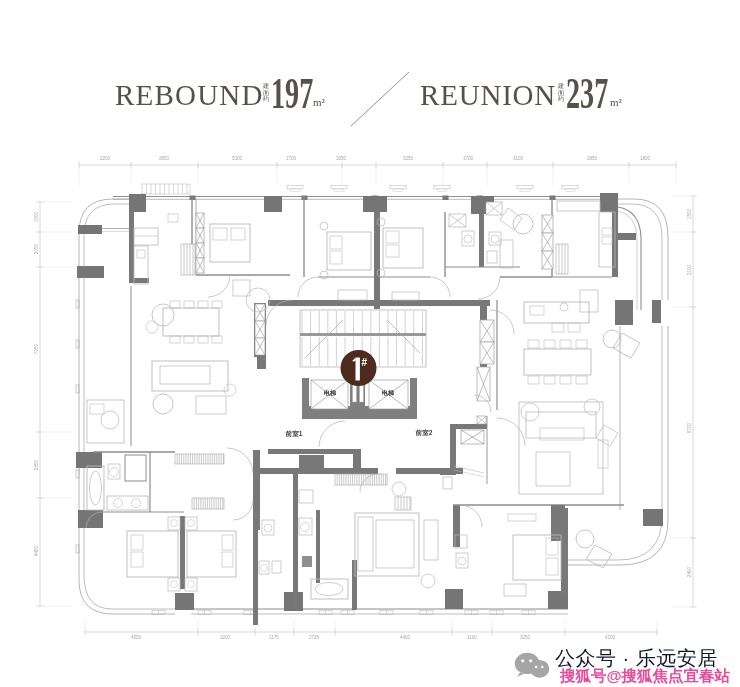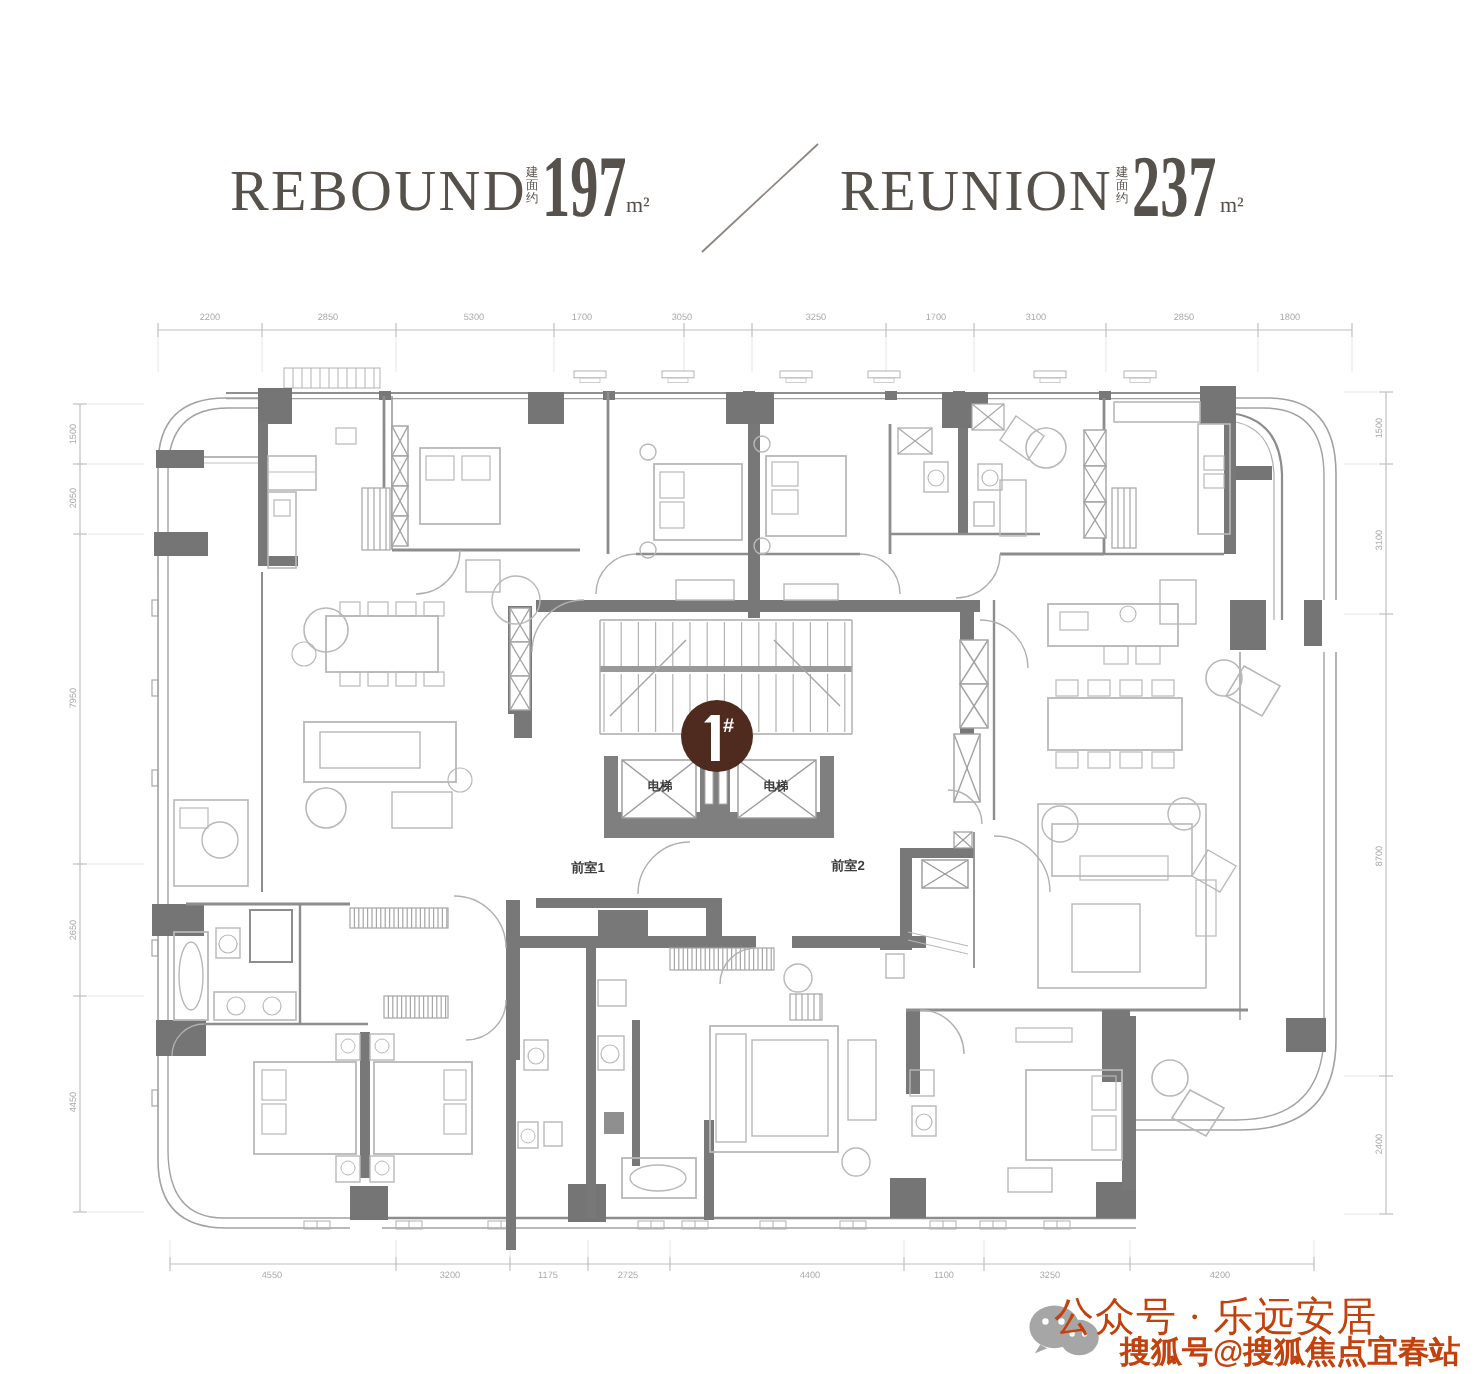--- a/index.html
+++ b/index.html
@@ -585,14 +585,14 @@
 
 <svg class="abs" style="left:511px;top:651px" width="43" height="32" viewBox="0 0 48 36">
 <ellipse cx="18" cy="14" rx="14" ry="12" fill="#a6a6a6"></ellipse>
 <ellipse cx="32" cy="20" rx="11" ry="10" fill="#a6a6a6"></ellipse>
 <circle cx="13" cy="11" r="1.8" fill="#fff"></circle>
       <circle cx="22" cy="11" r="1.8" fill="#fff"></circle>
 <circle cx="28" cy="18" r="1.5" fill="#fff"></circle>
       <circle cx="35" cy="18" r="1.5" fill="#fff"></circle>
 <path d="M 10 24 l -3 5 l 7 -3 Z" fill="#a6a6a6"></path>
 </svg>
-<div class="abs" style="left:527px;top:645px;font-size:20px;color:#c2410c;font-family:Liberation Serif, serif;letter-spacing:0.5px">公众号 · 乐远安居</div>
-<div class="abs" style="left:560px;top:666px;font-size:15.5px;color:#c2410c;font-weight:bold;font-family:'Liberation Sans',sans-serif;text-shadow:0 0 2px #fff,0 0 2px #fff">搜狐号@搜狐焦点宜春站</div>
+<div class="abs" style="left:555px;top:645px;font-size:20px;color:#0f172a;font-family:Liberation Sans, sans-serif;letter-spacing:0.5px">公众号 · 乐远安居</div>
+<div class="abs" style="left:560px;top:666px;font-size:15.5px;color:#ec4899;font-weight:bold;font-family:'Liberation Sans',sans-serif;text-shadow:0 0 2px #fff,0 0 2px #fff">搜狐号@搜狐焦点宜春站</div>
 </div>
 </body></html>

